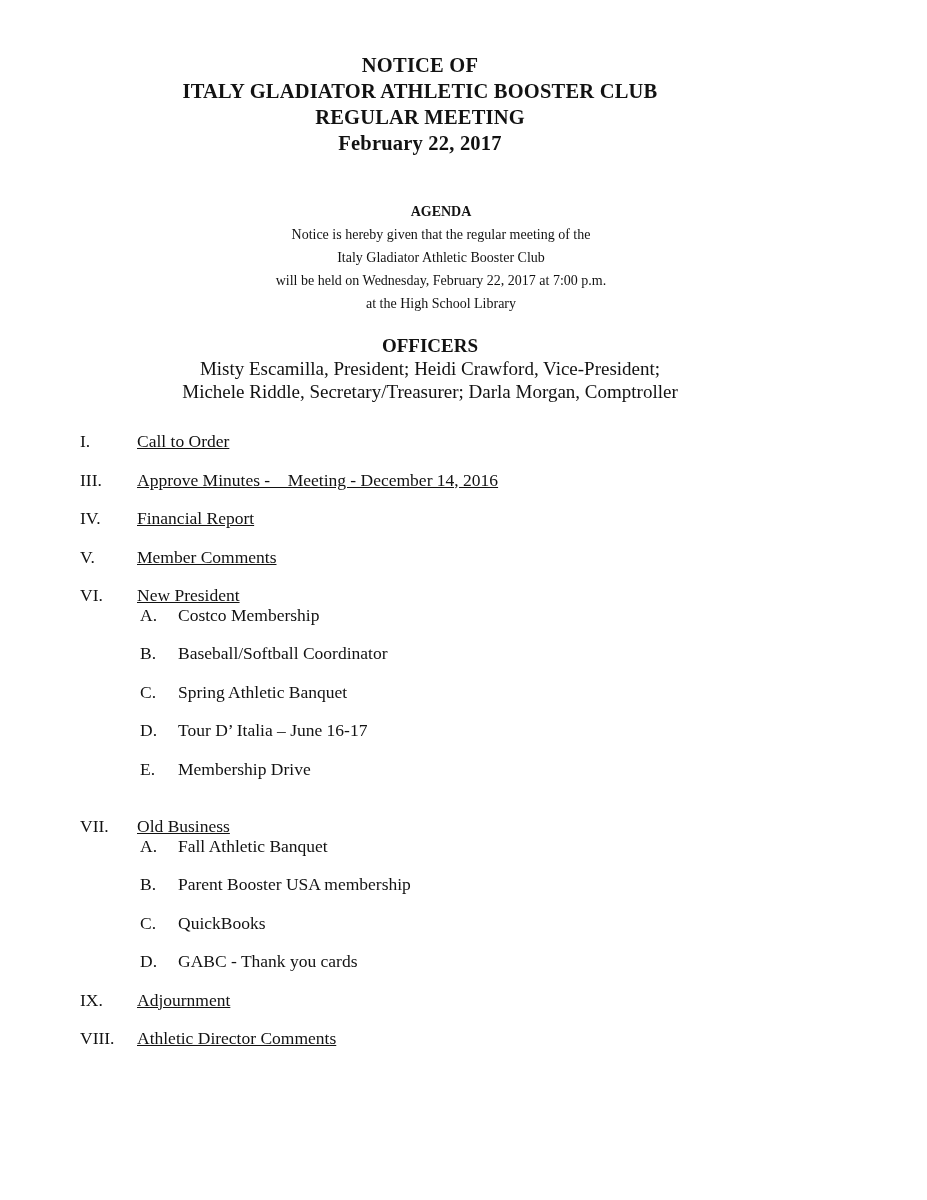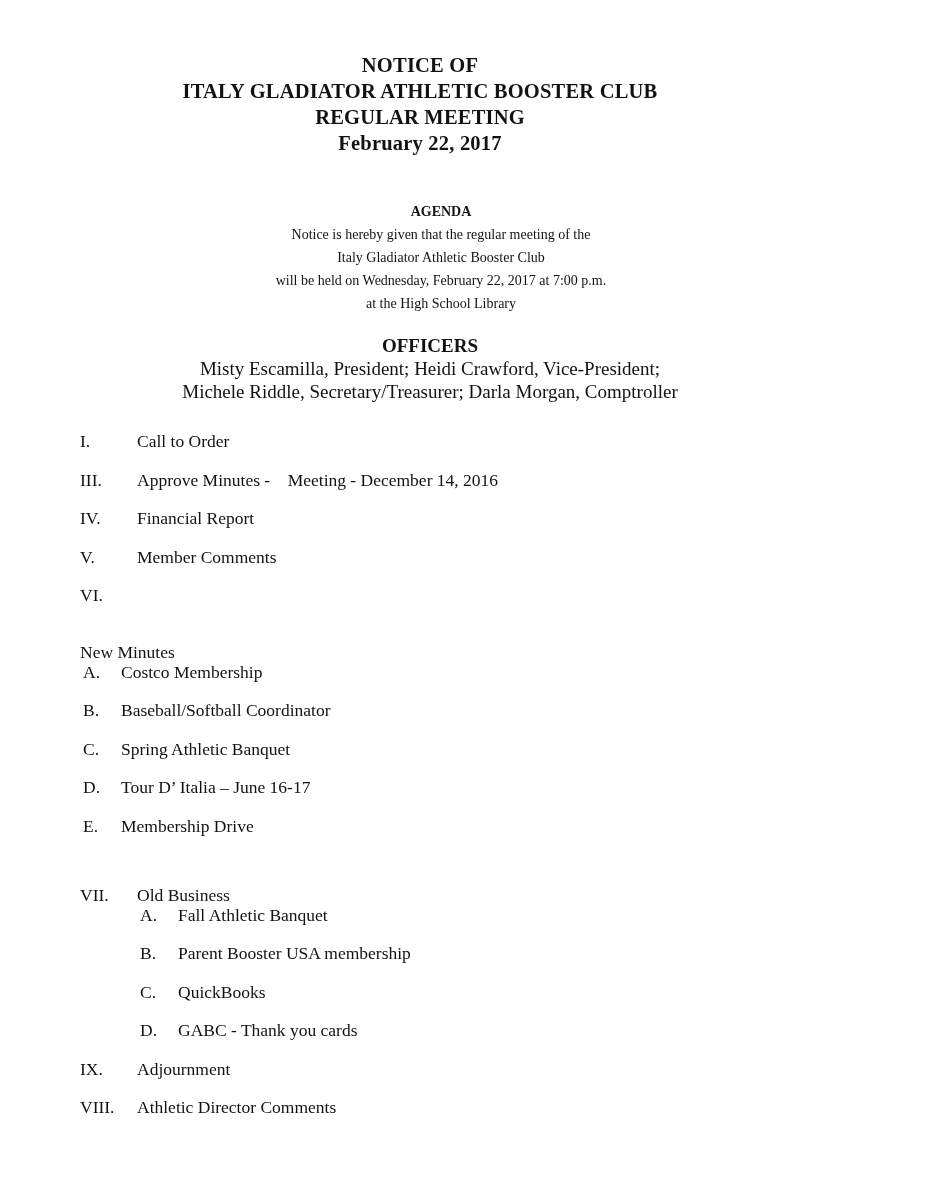--- a/index.html
+++ b/index.html
@@ -45,27 +45,27 @@
     padding-left: 80px;
     padding-right: 60px;
     font-size: 17.5px;
     line-height: 19.5px;
   }
   .item {
     display: flex;
     align-items: flex-start;
     margin-bottom: 19px;
   }
-  .item.gap-large { margin-bottom: 50px; flex-direction: column; }
+  .item.gap-large { margin-bottom: 38px; }
   .numeral {
     flex: 0 0 57px;
     white-space: pre-wrap;
   }
   .content { flex: 1 1 auto; }
-  .label { white-space: pre-wrap; }
+  .label { white-space: pre-wrap; text-decoration: underline; }
   .sub {
     display: flex;
     align-items: flex-start;
     margin-left: 3px;
   }
   .sub + .sub { margin-top: 19px; }
   .letter { flex: 0 0 38px; }
   .sub-label { white-space: pre-wrap; }
 </style>
 </head>
@@ -121,21 +121,21 @@
     <div class="item">
       <span class="numeral">V.</span>
       <div class="content">
           <div class="label">Member Comments</div>
         </div>
     </div>
 
     <div class="item gap-large">
       <span class="numeral">VI.</span>
       <div class="content">
-        <div class="label">New Minutes</div>
+        <div class="label">New President</div>
         <div class="sub">
           <span class="letter">A.</span>
           <div class="sub-label">Costco Membership</div>
         </div>
         <div class="sub">
           <span class="letter">B.</span>
           <div class="sub-label">Baseball/Softball Coordinator</div>
         </div>
         <div class="sub">
           <span class="letter">C.</span>

